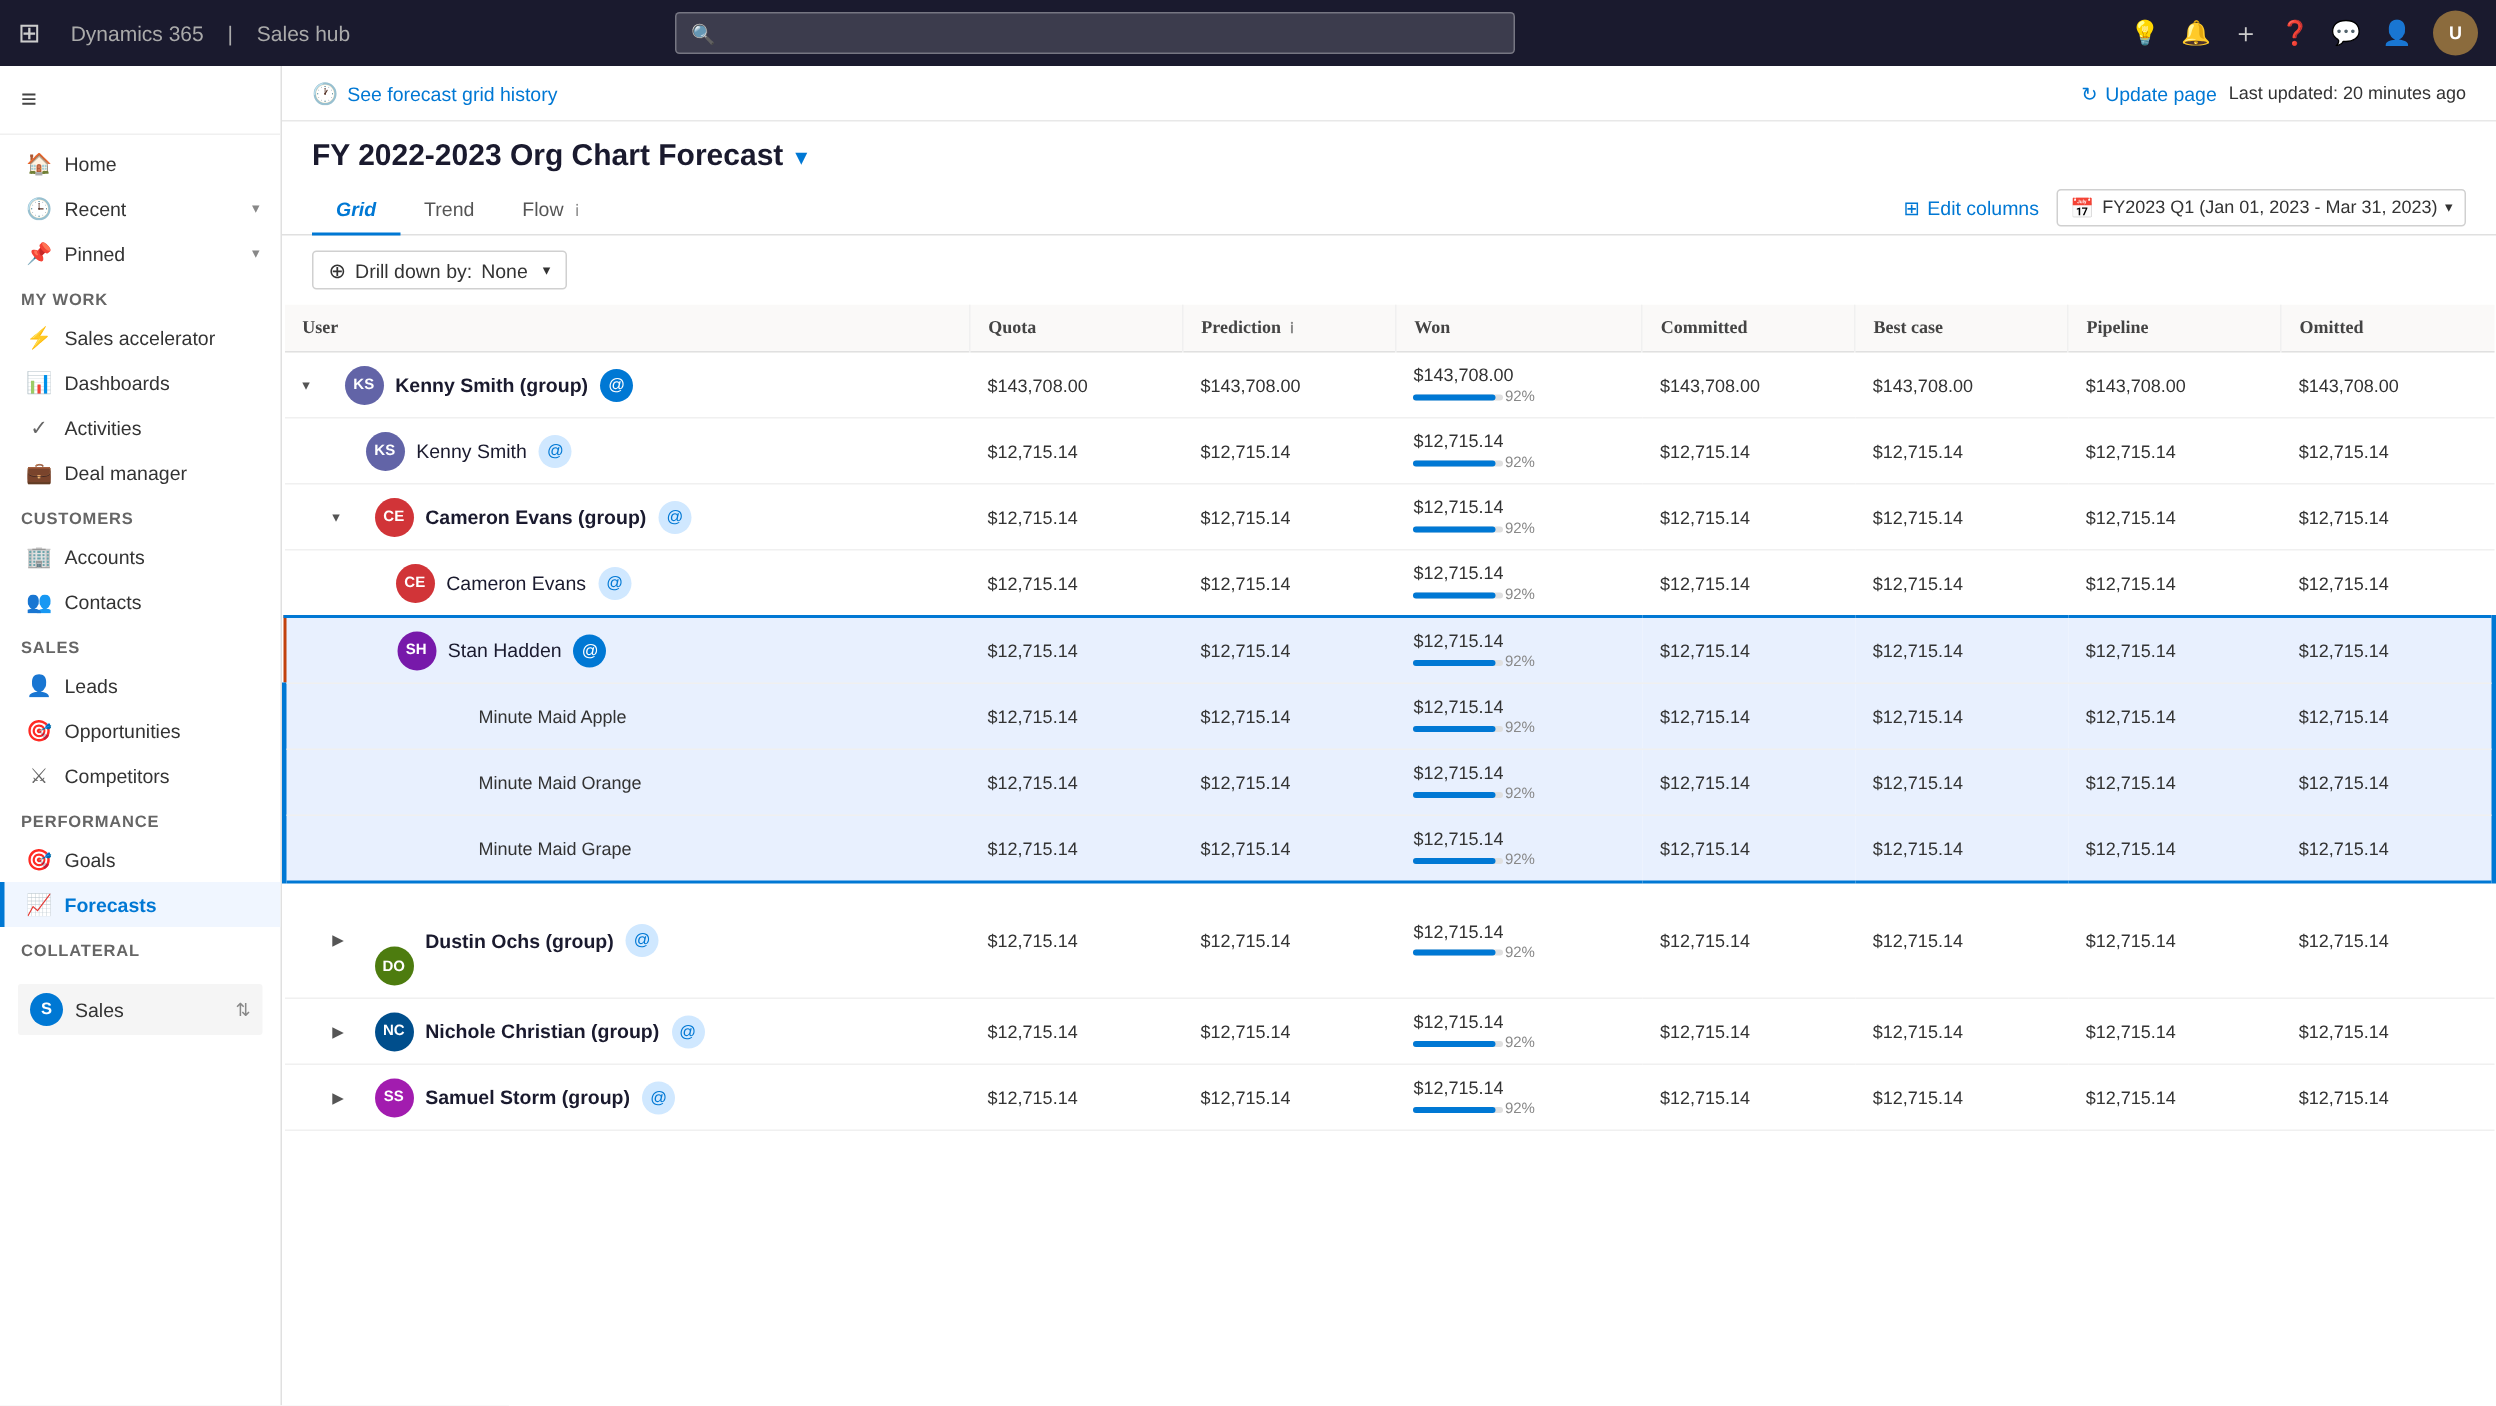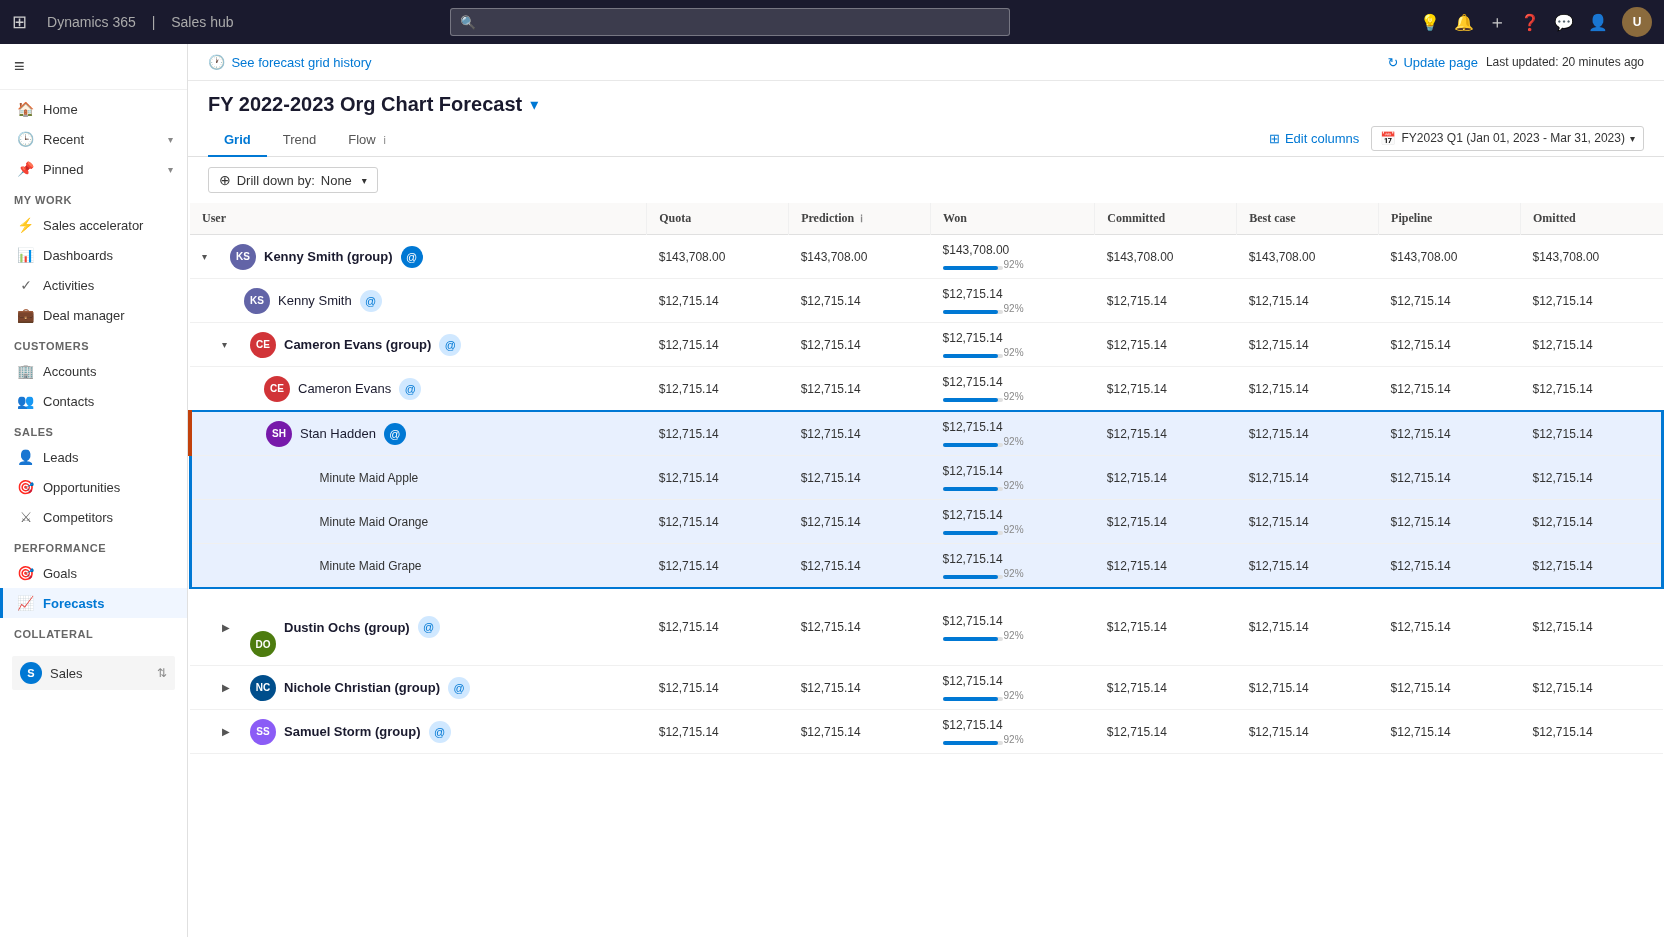--- a/index.html
+++ b/index.html
@@ -128,21 +128,21 @@
       gap: 0;
     }
     .tab {
       padding: 8px 16px;
       cursor: pointer;
       font-size: 13px;
       color: #555;
       border-bottom: 2px solid transparent;
       margin-bottom: -1px;
     }
-    .tab.active { color: #0078d4; border-bottom-color: #0078d4; font-weight: 600; }
+    .tab.active { color: #0078d4; border-bottom-color: #0078d4; font-weight: 600; font-style: italic; }
     .tab .info-icon { font-size: 11px; color: #888; margin-left: 4px; }
 
     
     .toolbar-row {
       display: flex;
       align-items: center;
       justify-content: space-between;
       padding: 10px 20px;
       flex-shrink: 0;
     }
@@ -170,33 +170,33 @@
       text-align: left;
       font-size: 12px;
       font-weight: 600;
       color: #444;
       white-space: nowrap;
       border-right: 1px solid #f0f0f0;
     }
     thead th:last-child { border-right: none; }
     tbody tr { border-bottom: 1px solid #f0f0f0; }
     tbody tr.selected-row { background: #e8f0fe; border-left: 3px solid #0078d4; border-right: 3px solid #0078d4; }
-    tbody tr.selected-row-top { background: #e8f0fe; border-left: 4px solid #c2410c; border-right: 3px solid #0078d4; border-top: 2px solid #0078d4; }
+    tbody tr.selected-row-top { background: #e8f0fe; border-left: 2px solid #c2410c; border-right: 3px solid #0078d4; border-top: 2px solid #0078d4; }
     tbody tr.selected-row-bottom { background: #e8f0fe; border-left: 3px solid #0078d4; border-right: 3px solid #0078d4; border-bottom: 2px solid #0078d4; }
     td { padding: 8px 12px; font-size: 12px; color: #333; white-space: nowrap; }
     .user-cell { display: flex; align-items: center; gap: 8px; }
     .user-avatar { width: 26px; height: 26px; border-radius: 50%; display: flex; align-items: center; justify-content: center; font-size: 10px; font-weight: 700; color: #fff; flex-shrink: 0; }
     .user-name { font-size: 13px; font-weight: 500; color: #1a1a2e; }
     .user-name.bold { font-weight: 600; }
     .icon-btn-sm { width: 22px; height: 22px; border-radius: 50%; display: flex; align-items: center; justify-content: center; font-size: 11px; cursor: pointer; color: #666; flex-shrink: 0; }
     .icon-btn-sm.blue { background: #0078d4; color: #fff; }
     .icon-btn-sm.light-blue { background: #d0e8ff; color: #0078d4; }
     .chevron-cell { width: 20px; color: #888; cursor: pointer; font-size: 11px; }
     .won-cell { display: flex; flex-direction: column; gap: 2px; }
-    .won-bar-container { display: flex; align-items: flex-end; gap: 1px; }
+    .won-bar-container { display: flex; align-items: center; gap: 1px; }
     .won-bar-bg { width: 60px; height: 4px; background: #e0e0e0; border-radius: 2px; position: relative; }
     .won-bar-fill { height: 4px; background: #0078d4; border-radius: 2px; }
     .won-pct { font-size: 10px; color: #888; }
     .plain-name { font-size: 12px; color: #333; }
   </style>
 </head>
 <body>
 
 <nav class="top-nav">
   <span class="waffle-icon">⊞</span>
@@ -654,21 +654,21 @@
               </td>
               <td>$12,715.14</td>
               <td>$12,715.14</td>
               <td>$12,715.14</td>
               <td>$12,715.14</td>
             </tr>
             <tr>
               <td style="padding-left: 32px;">
                 <div class="user-cell">
                   <span class="chevron-cell" style="color:#555; font-size:10px;">▶</span>
-                  <div class="user-avatar" style="background:#8b5cf6;">SS</div>
+                  <div class="user-avatar" style="background:#a21caf;">SS</div>
                   <span class="user-name bold">Samuel Storm (group)</span>
                   <span class="icon-btn-sm light-blue" title="action">@</span>
                 </div>
               </td>
               <td>$12,715.14</td>
               <td>$12,715.14</td>
               <td>
                 <div class="won-cell">
     <span style="font-size:12px; font-weight:500; color:#333;">$12,715.14</span>
     <div class="won-bar-container">

